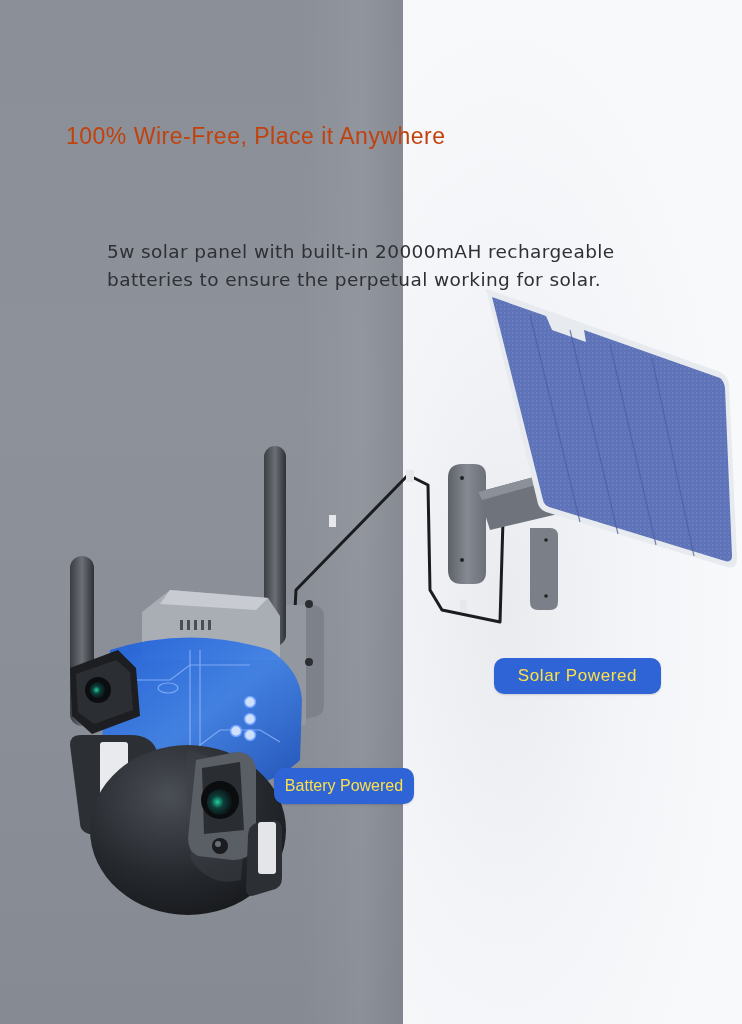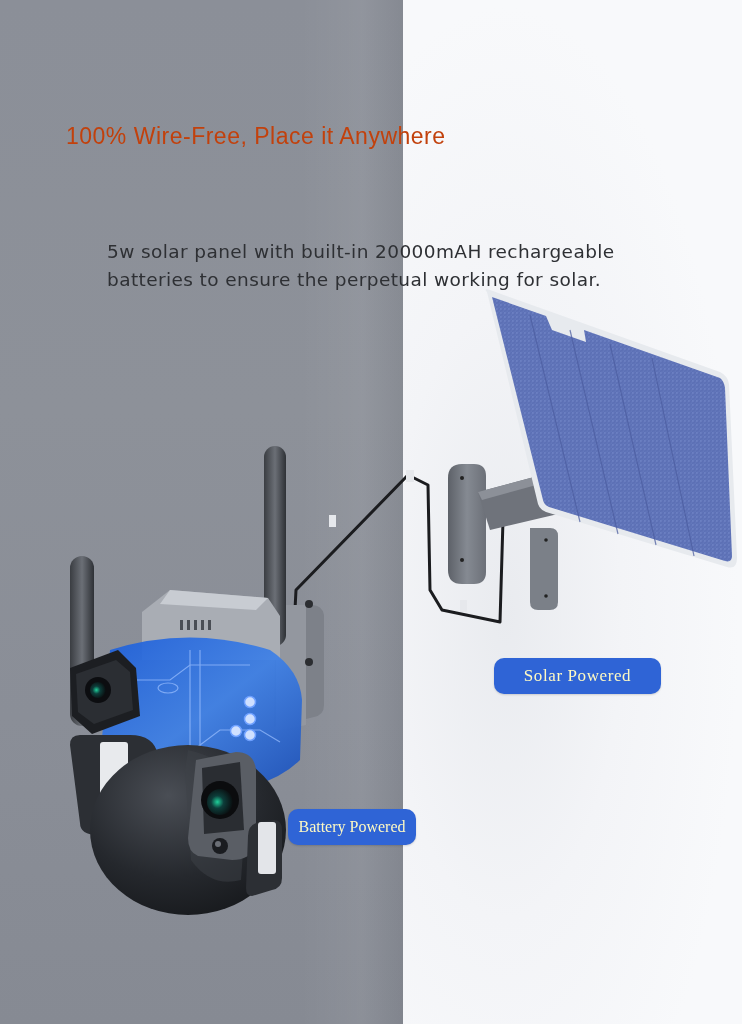--- a/index.html
+++ b/index.html
@@ -10,25 +10,25 @@
     background: radial-gradient(ellipse at 30% 60%, #e9ebef 0%, #f3f4f7 35%, #f8f9fb 70%); }
   .bg-left-shade { position:absolute; left:300px; top:0; width:103px; height:1024px;
     background: linear-gradient(90deg, rgba(255,255,255,0) 0%, rgba(255,255,255,0.05) 60%, rgba(0,0,0,0.04) 100%); }
 
   .headline { position:absolute; left:66px; top:108px; width:670px; font-size:23px; letter-spacing:0.5px;
     color:#c2410c; white-space:nowrap; font-family:Liberation Sans, sans-serif; font-weight:normal; }
   .subtext { position:absolute; left:107px; top:195px; width:600px; font-size:18.5px; line-height:28px;
     color:#2e3034; letter-spacing:0.4px;margin-top:43px; }
   .subtext div { white-space:nowrap; }
 
-  .pill { position:absolute; background:#2f64d6; color:#fef9c3; border-radius:10px; font-size:17px;
-    display:flex; align-items:center; justify-content:center; font-family:Liberation Serif, serif;
+  .pill { position:absolute; background:#2f64d6; color:#fde047; border-radius:10px; font-size:17px;
+    display:flex; align-items:center; justify-content:center; font-family:Liberation Sans, sans-serif;
     box-shadow:0 1px 2px rgba(0,0,0,0.15); }
   .pill-solar { left:494px; top:658px; width:167px; height:36px; letter-spacing:0.6px; }
-  .pill-battery { left:288px; top:768px; width:128px; height:36px; font-size:16px;margin-top:41px; }
+  .pill-battery { left:274px; top:768px; width:140px; height:36px; font-size:16px; }
 
   svg { position:absolute; left:0; top:0; }
 </style>
 </head>
 <body>
 
 <div class="bg-left"></div>
 <div class="bg-left-shade"></div>
 <div class="bg-right"></div>
 

